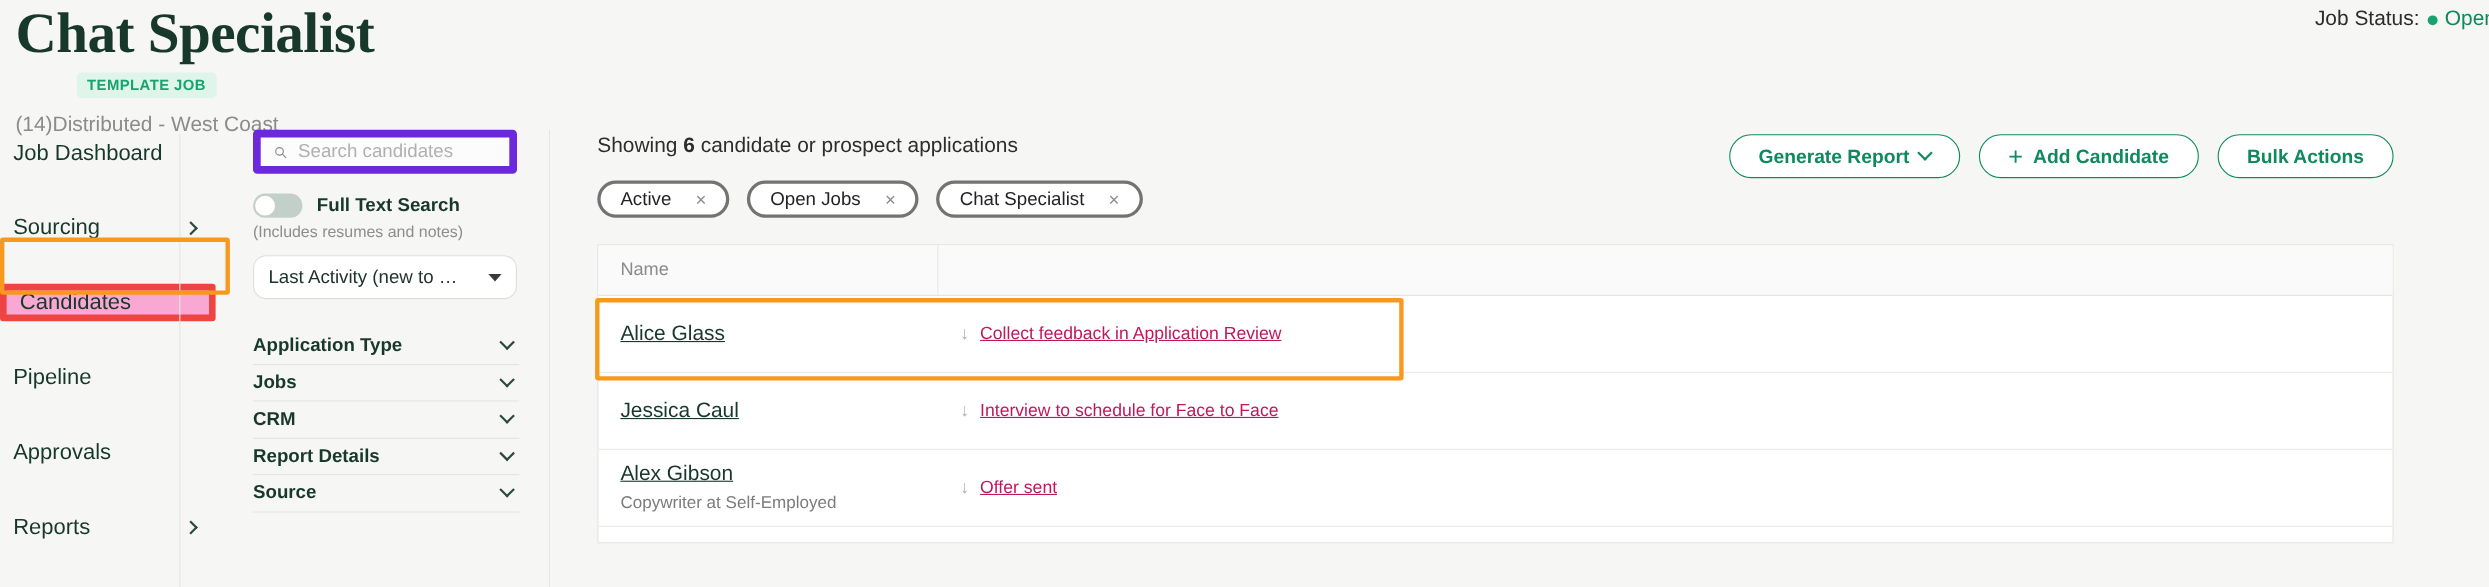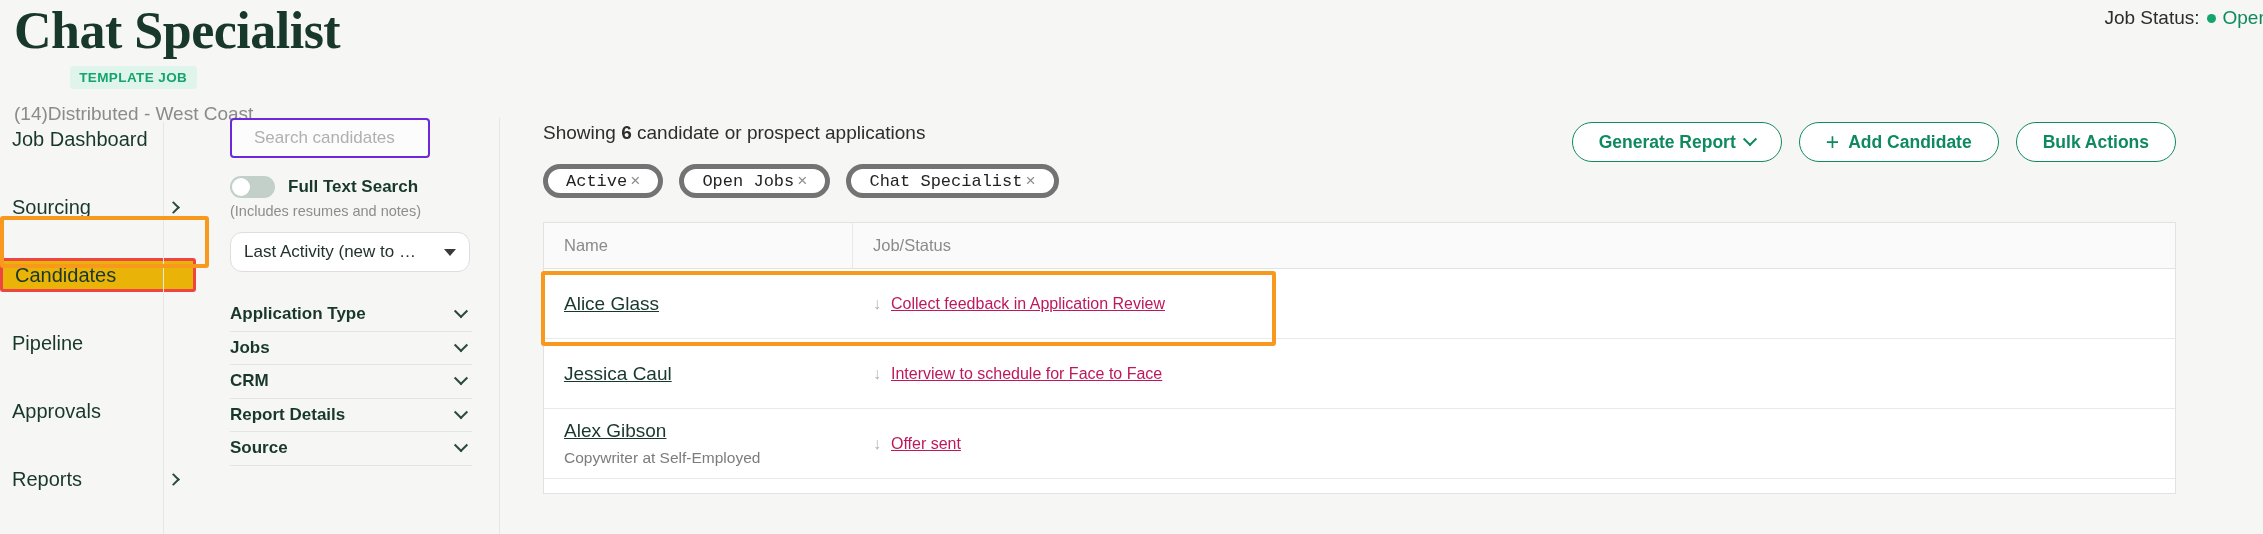--- a/index.html
+++ b/index.html
@@ -34,35 +34,35 @@
   .job-status .open { color: #0f8a5f; }
 
   
   .sidebar { position: absolute; left: 0; top: 122px; width: 196px; }
   .nav-item {
     display: flex; align-items: center; justify-content: space-between;
     height: 34px; padding: 0 14px 0 12px; margin-bottom: 0;
     font-size: 20px; color: #18382c; border-radius: 3px;
   }
   .nav-spacer { height: 34px; }
-  .nav-item.selected { background: #eab308; border: 3px solid #ef4444; }
+  .nav-item.selected { background: #f9a8d4; border: 6px solid #ef4444; }
   .chev-right { width: 9px; height: 9px; border-right: 2px solid #2c4a3c; border-top: 2px solid #2c4a3c; transform: rotate(45deg); margin-right: 4px; }
   .sidebar-divider { position: absolute; left: 163px; top: 122px; width: 1px; height: 412px; background: #e6e6e4; }
 
   
   .annot { position: absolute; border: 4px solid #f8981d; border-radius: 3px; pointer-events: none; }
   #annot-candidates { left: 0px; top: 216px; width: 209px; height: 52px; }
   #annot-row { left: 541px; top: 271px; width: 735px; height: 75px; }
 
   
   .filters { position: absolute; left: 230px; top: 118px; width: 278px; }
   .search-box {
     display: flex; align-items: center; gap: 10px;
-    height: 40px; background: #fcfcfc; border: 2px solid #6d28d9; border-radius: 4px;
-    padding: 0 12px; width: 200px;
+    height: 40px; background: #fcfcfc; border: 7px solid #6d28d9; border-radius: 4px;
+    padding: 0 12px; width: 240px;
   }
   .search-box input {
     border: 0; outline: 0; background: transparent; font-size: 17px; color: #444;
     font-family: "Liberation Sans", sans-serif; width: 180px;
   }
   .search-box input::placeholder { color: #b0b0b0; }
   .toggle-row { display: flex; align-items: center; gap: 13px; margin-top: 18px; text-align: center; }
   .toggle {
     width: 45px; height: 22px; border-radius: 11px; background: #c3cfc9; position: relative;
   }
@@ -84,23 +84,23 @@
   }
   .chev-down { width: 10px; height: 10px; border-right: 2px solid #2c4a3c; border-bottom: 2px solid #2c4a3c; transform: rotate(45deg) translate(-2px,-2px); }
   .filters-divider { position: absolute; left: 499px; top: 118px; width: 1px; height: 416px; background: #e6e6e4; }
 
   
   .main { position: absolute; left: 543px; top: 122px; right: 0; }
   .showing { font-size: 19px; color: #2d2d2d; }
   .showing b { font-weight: 700; }
   .chips { display: flex; gap: 16px; margin-top: 20px; }
   .chip {
-    display: flex; align-items: center; gap: 3px; height: 34px; padding: 0 18px;
-    background: #fff; border: 5px solid #737373; border-radius: 17px;
-    font-size: 17px; color: #232323; font-family: Liberation Mono, monospace;
+    display: flex; align-items: center; gap: 22px; height: 34px; padding: 0 18px;
+    background: #fff; border: 3px solid #737373; border-radius: 17px;
+    font-size: 17px; color: #232323;
   }
   .x-icon { color: #8c8c8c; font-size: 17px; line-height: 1; }
 
   .actions { position: absolute; right: 87px; top: 0px; display: flex; gap: 17px; }
   .pill-btn {
     display: flex; align-items: center; gap: 9px; height: 40px; padding: 0 26px;
     border: 1.5px solid #0f8a5f; border-radius: 20px; background: #fff;
     color: #0f8a5f; font-size: 17.5px; font-weight: 600; white-space: nowrap;
   }
   .pill-btn .chev-down-g { width: 10px; height: 10px; border-right: 2px solid #0f8a5f; border-bottom: 2px solid #0f8a5f; transform: rotate(45deg) translate(-2px,-2px); }
@@ -247,21 +247,20 @@
         <span>Add Candidate</span>
       </div>
       <div class="pill-btn">
         <span>Bulk Actions</span>
       </div>
     </div>
 
     <div class="table">
       <div class="t-head">
         <div class="th col-name">Name</div>
-        <div class="th col-status">Job/Status</div>
       </div>
 
       <div class="t-row">
         <div class="cell-name">
           <div class="cand-name">Alice Glass</div>
         </div>
         <div class="cell-status">
           <span class="arrow-down">↓</span>
           <span class="status-link">Collect feedback in Application Review</span>
         </div>

